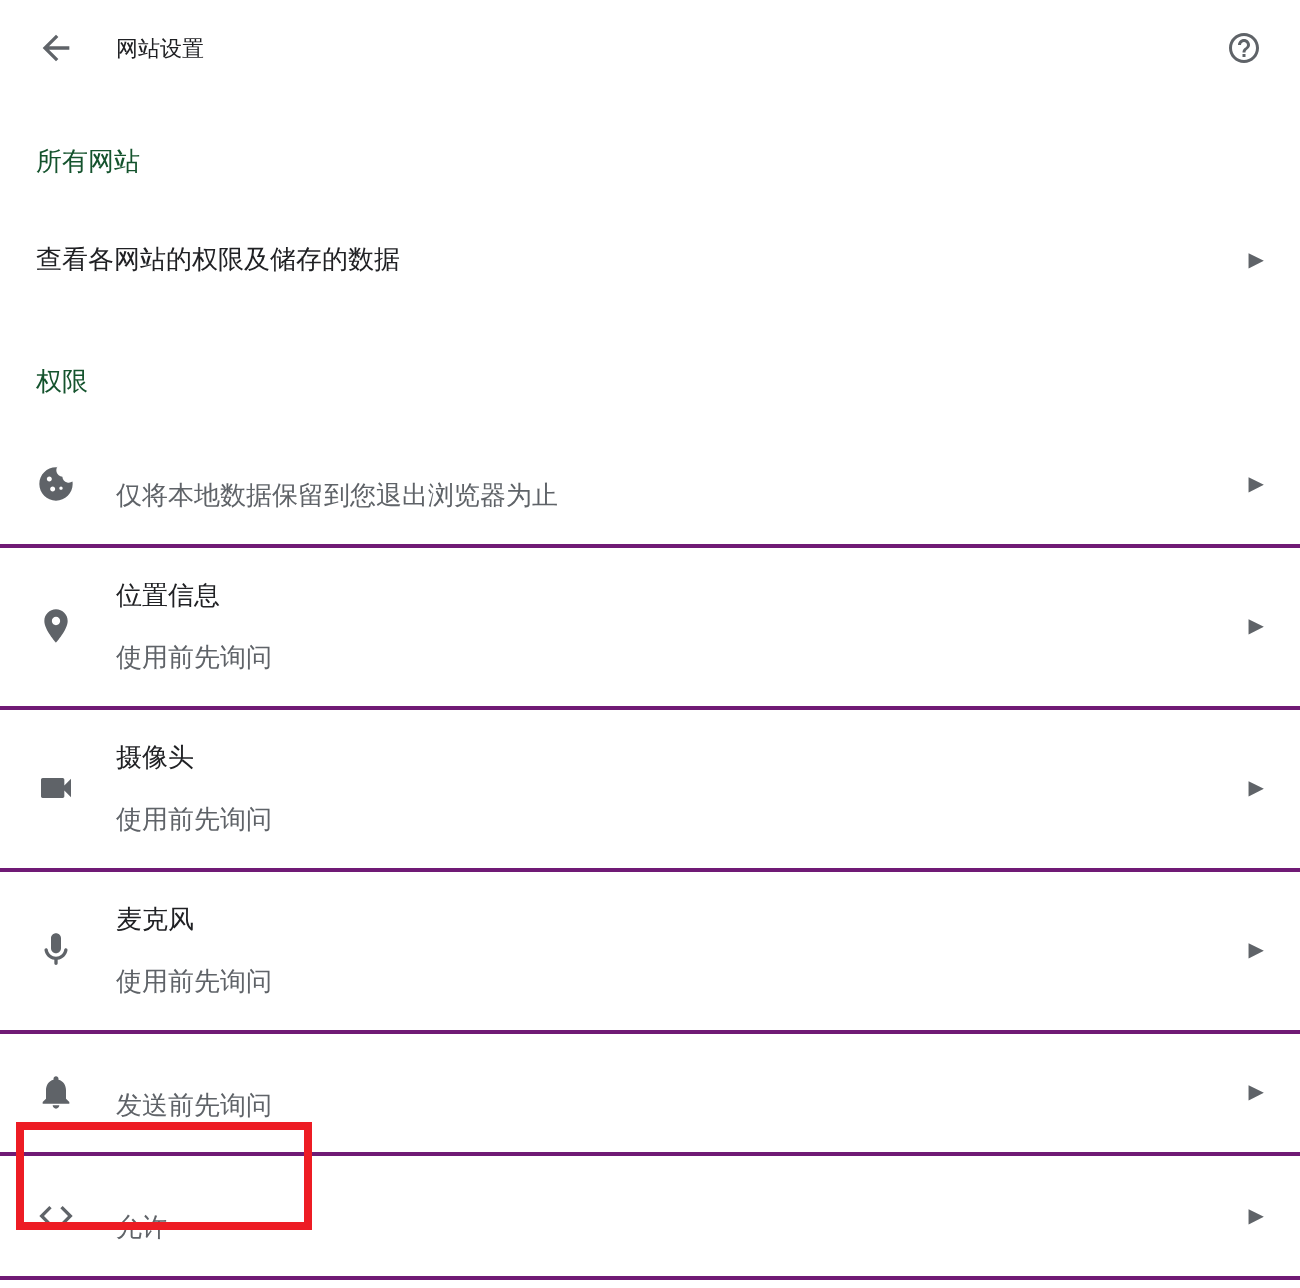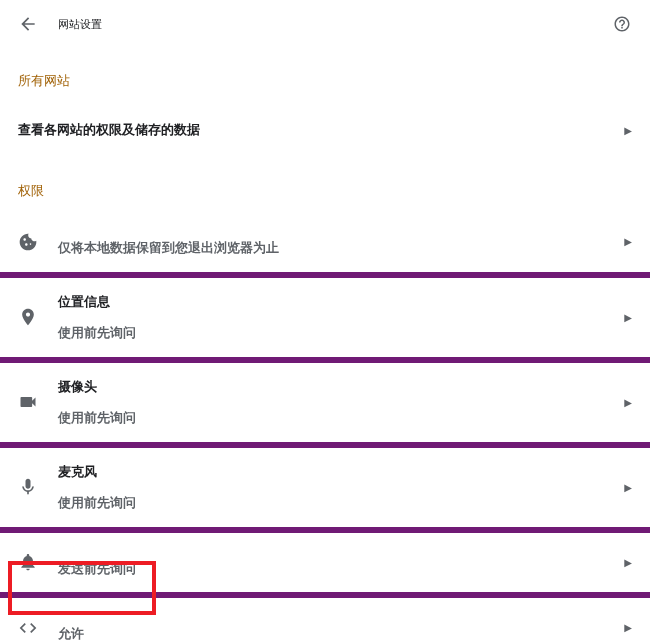--- a/index.html
+++ b/index.html
@@ -38,52 +38,51 @@
       width: 20px;
       height: 20px;
       display: flex;
       align-items: center;
       justify-content: center;
       cursor: pointer;
       color: #5f6368;
     }
     .section-label {
       font-size: 13px;
-      color: #a16207;
+      color: #14532d;
       padding: 24px 36px 12px 18px;
     }
     .row {
       display: flex;
       align-items: center;
       padding: 14px 18px;
       cursor: pointer;
       min-height: 56px;
     }
     .row-simple {
       padding: 18px 18px;
     }
     .row-with-border {
-      border-top: 6px solid #701a75;
+      border-top: 2px solid #701a75;
     }
     .row-icon {
       width: 20px;
       height: 20px;
       display: flex;
       align-items: center;
       justify-content: center;
       margin-right: 20px;
       color: #5f6368;
       flex-shrink: 0;
     }
     .row-content {
       flex: 1;
       display: flex;
       flex-direction: column;
       justify-content: flex-end;
-      font-weight: bold;
     }
     .row-title {
       font-size: 13px;
       color: #202124;
       line-height: 1.5;
     }
     .row-subtitle {
       font-size: 13px;
       color: #5f6368;
       line-height: 1.5;

